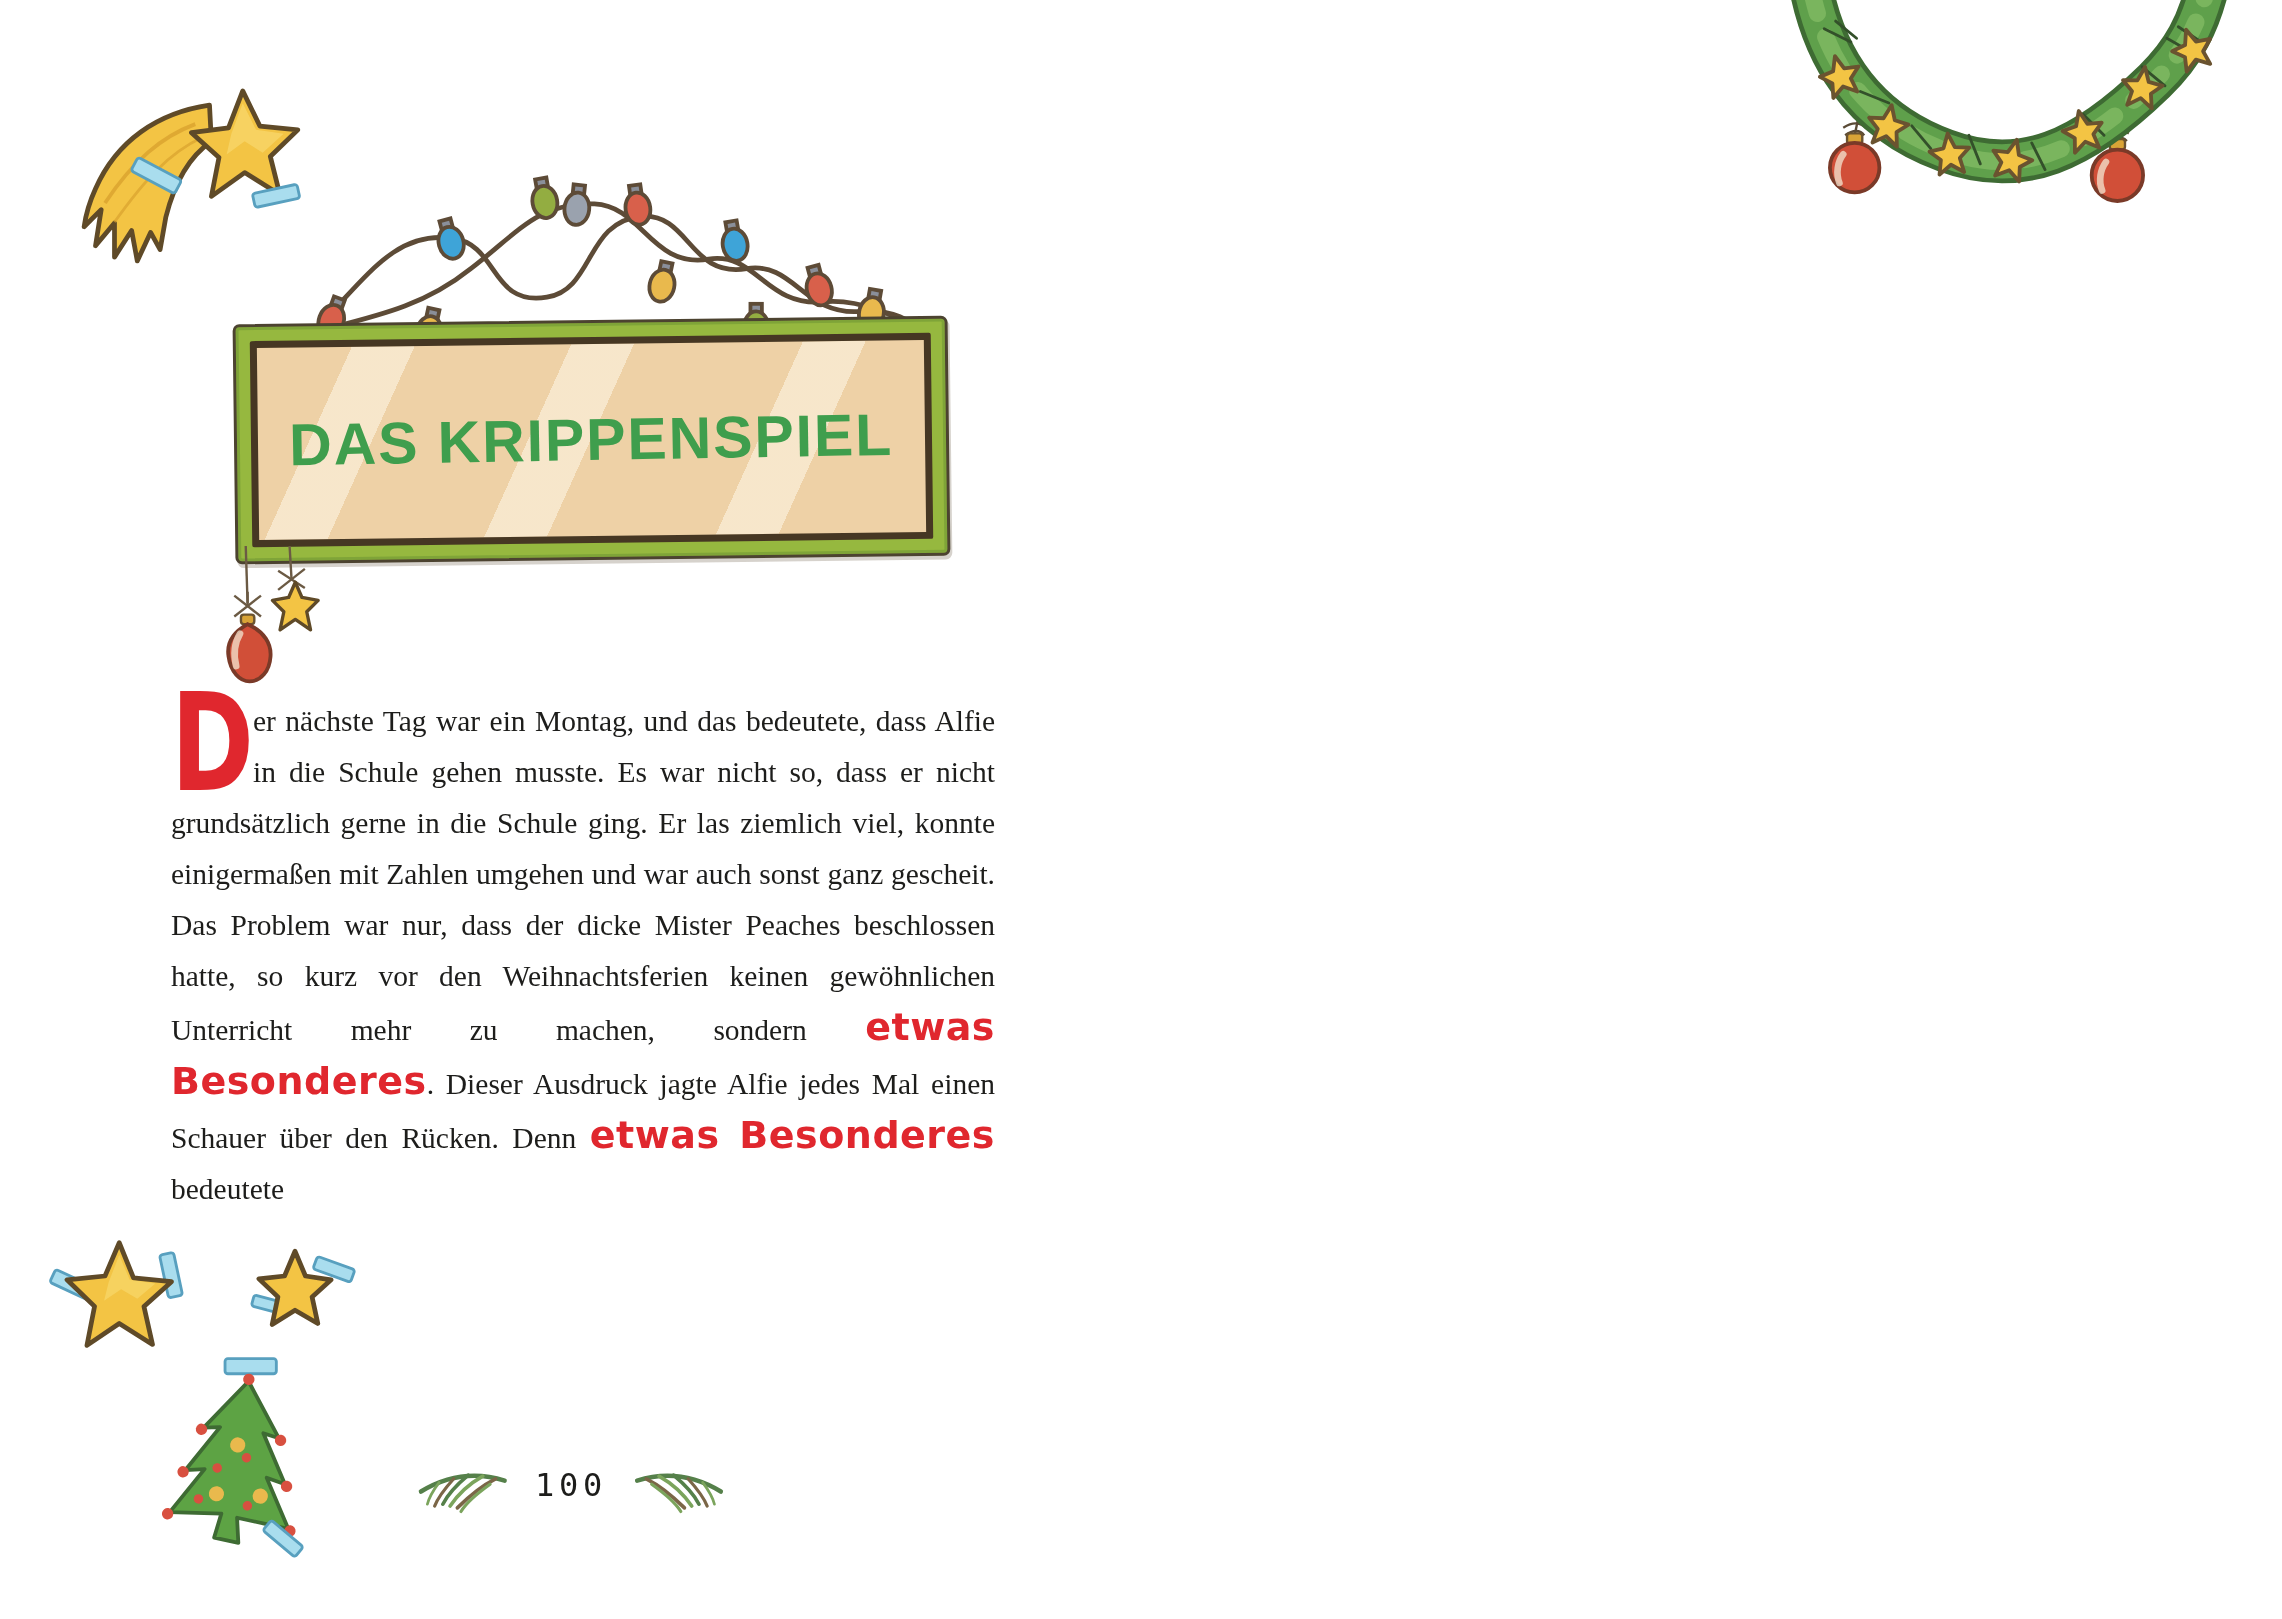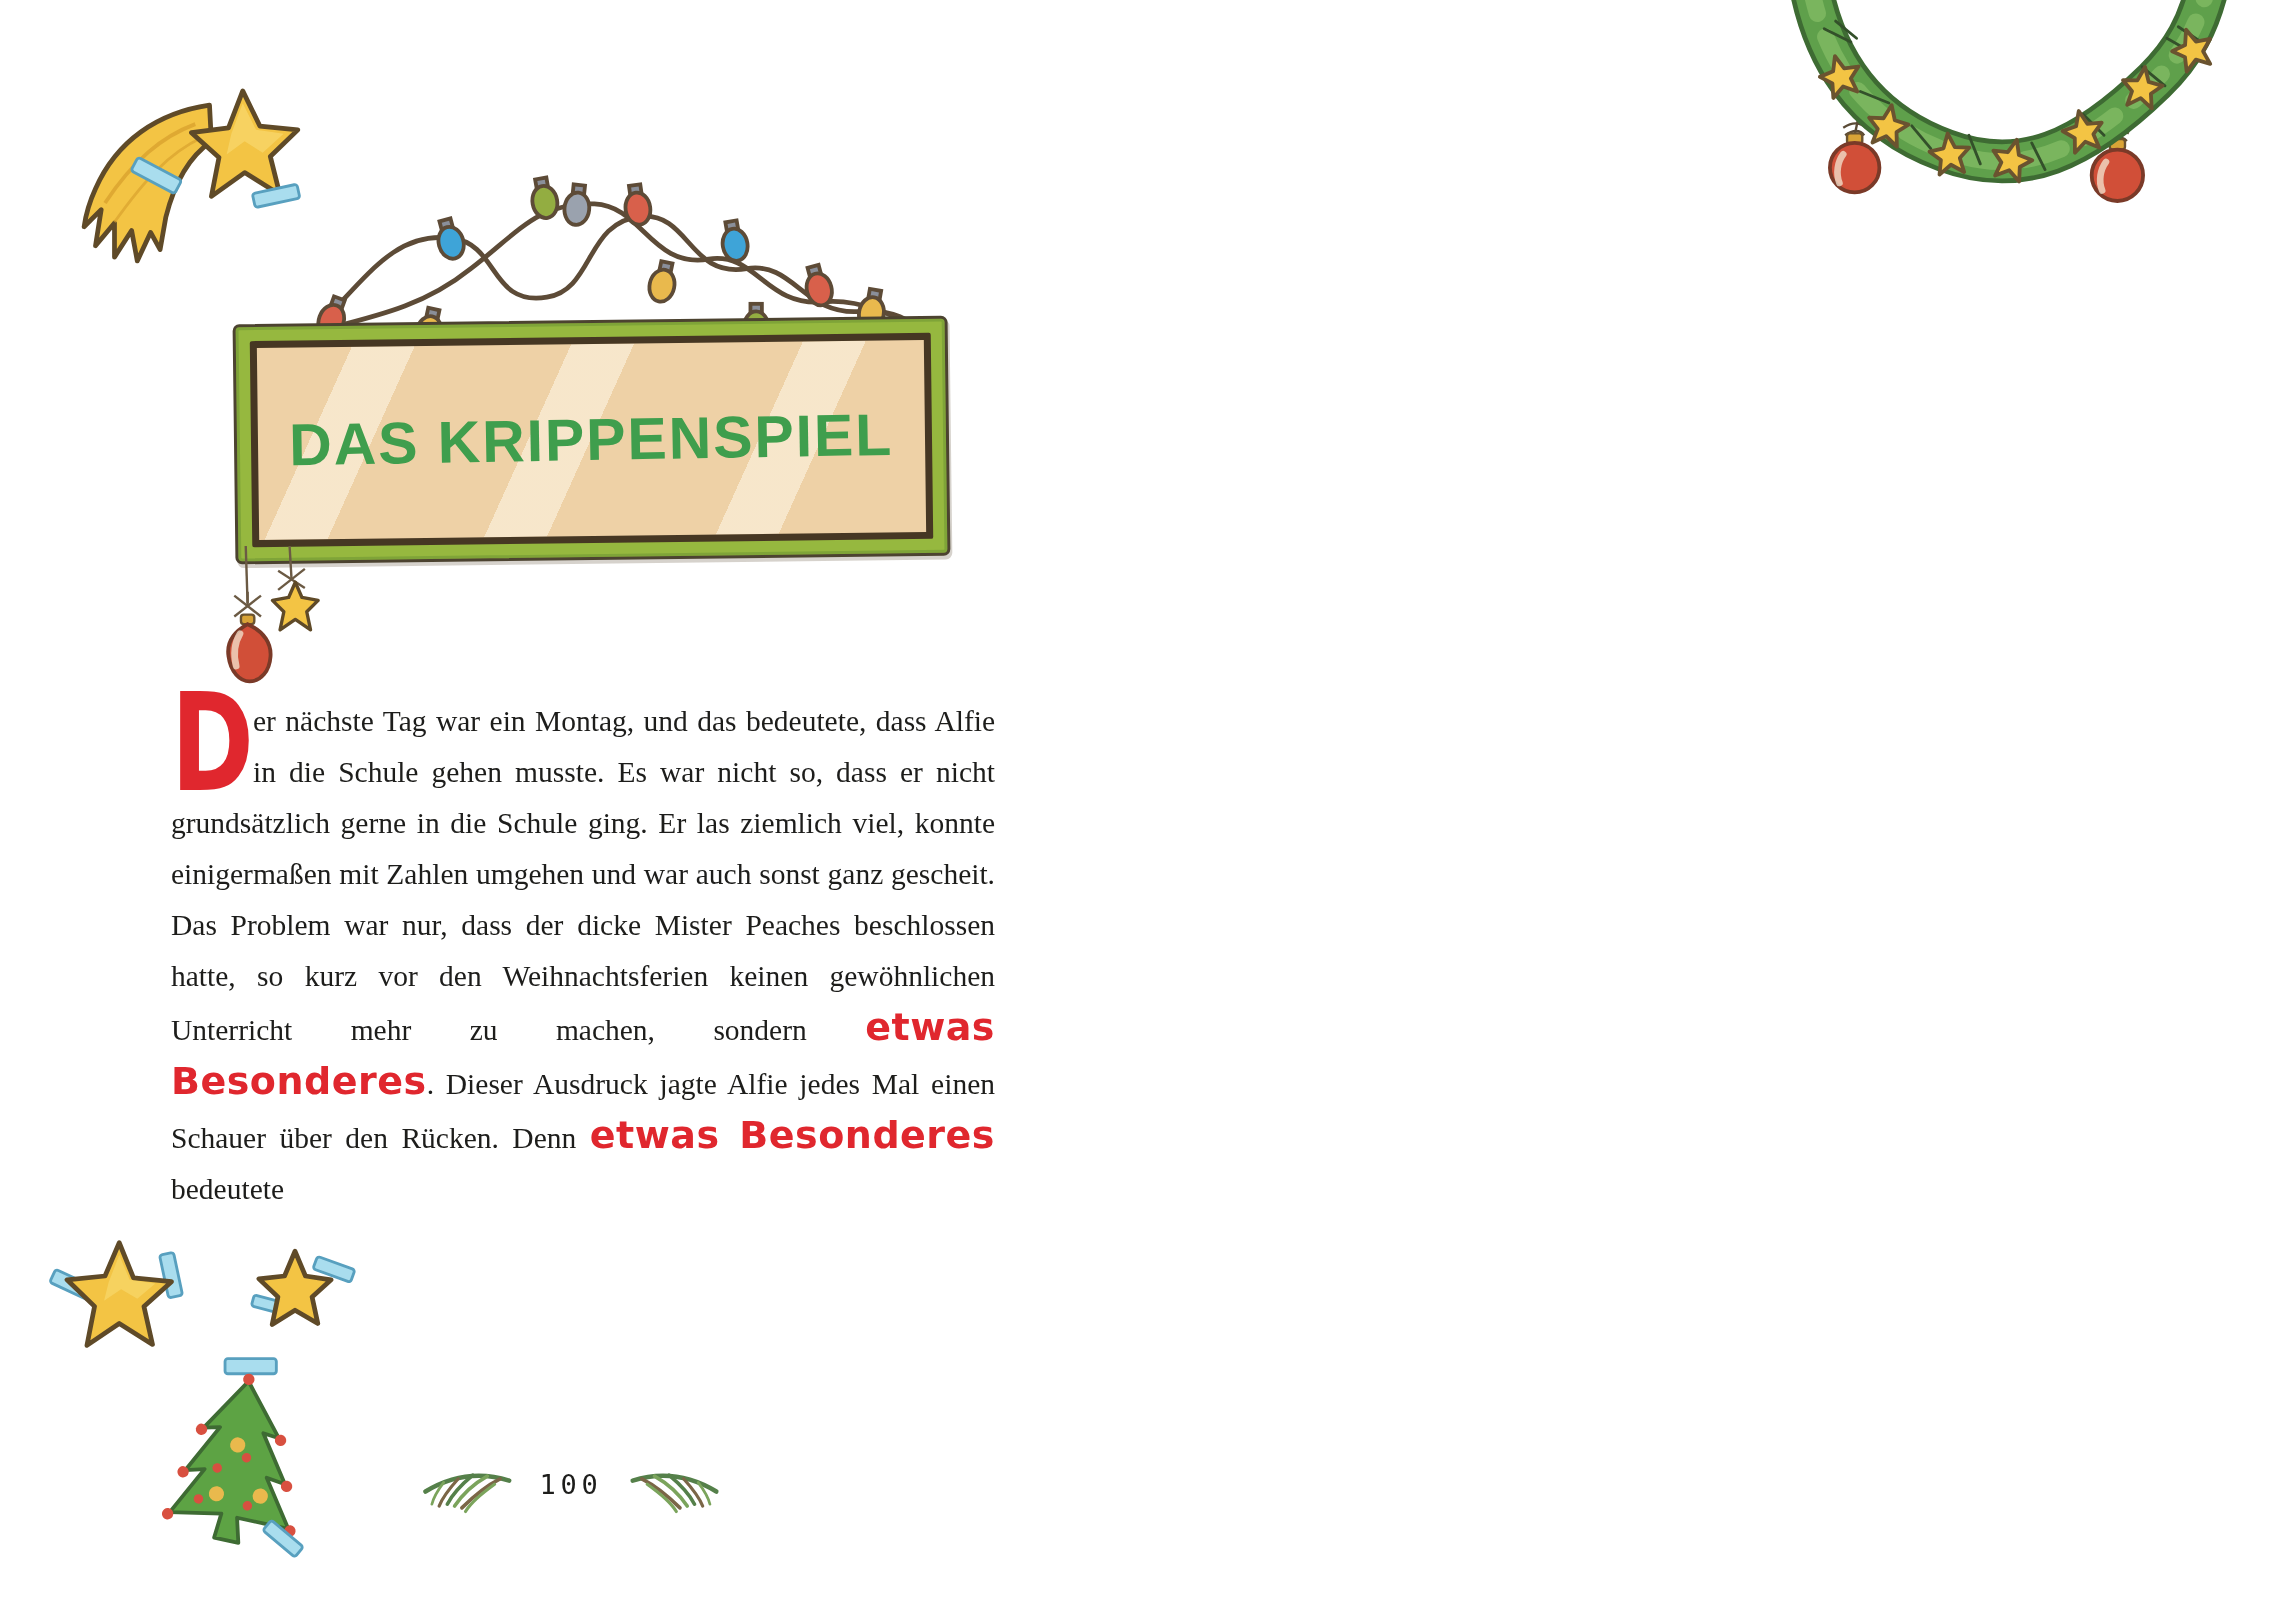--- a/index.html
+++ b/index.html
@@ -60,21 +60,21 @@
     font-size:38px;color:var(--accent_red);letter-spacing:0.5px;
   }
 
   
   .footer{
     position:absolute;top:1463px;display:flex;align-items:center;gap:23px;
     transform:translateX(-50%);
   }
   #footer-left{left:571px;}
   .page-number{
-    font-family:"DejaVu Sans Mono", monospace;font-size:27px;
+    font-family:"DejaVu Sans Mono", monospace;font-size:32px;
     letter-spacing:4.8px;color:var(--body_text);padding-bottom:13.3px;text-align:right;
   }
 </style>
 </head>
 <body>
 
 <div class="spread">
 
   <div class="page" id="page-left">
 

